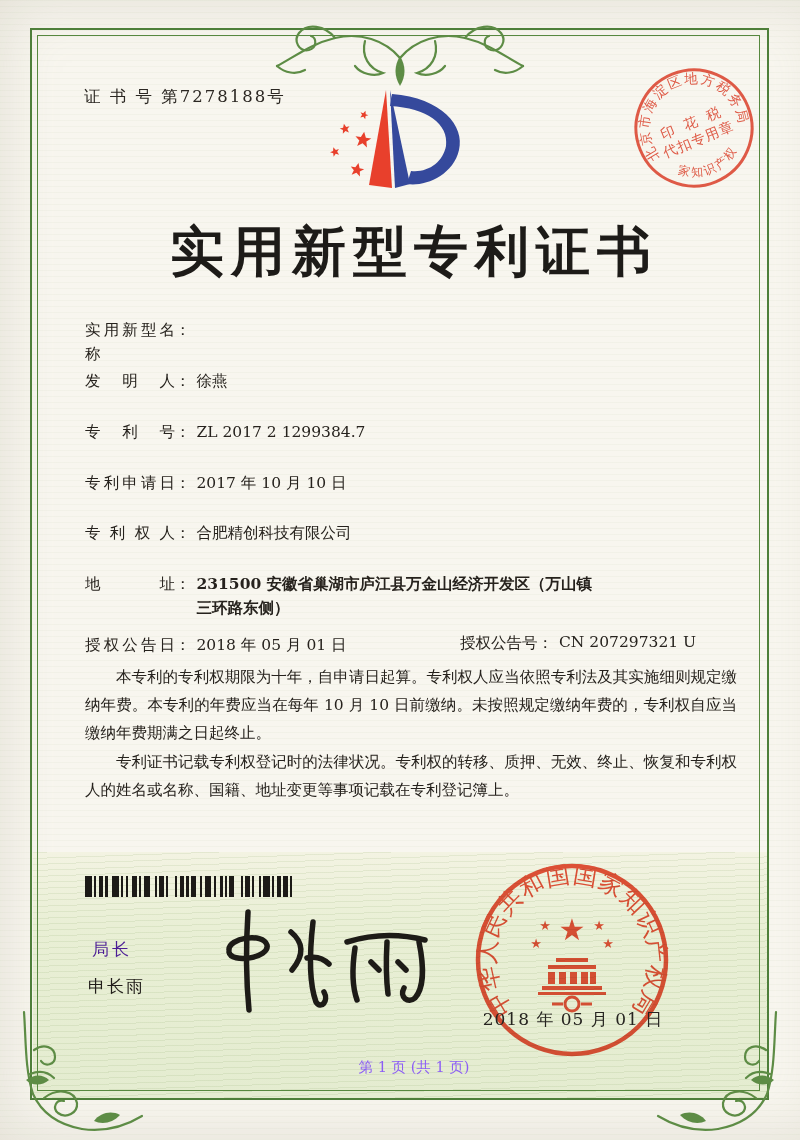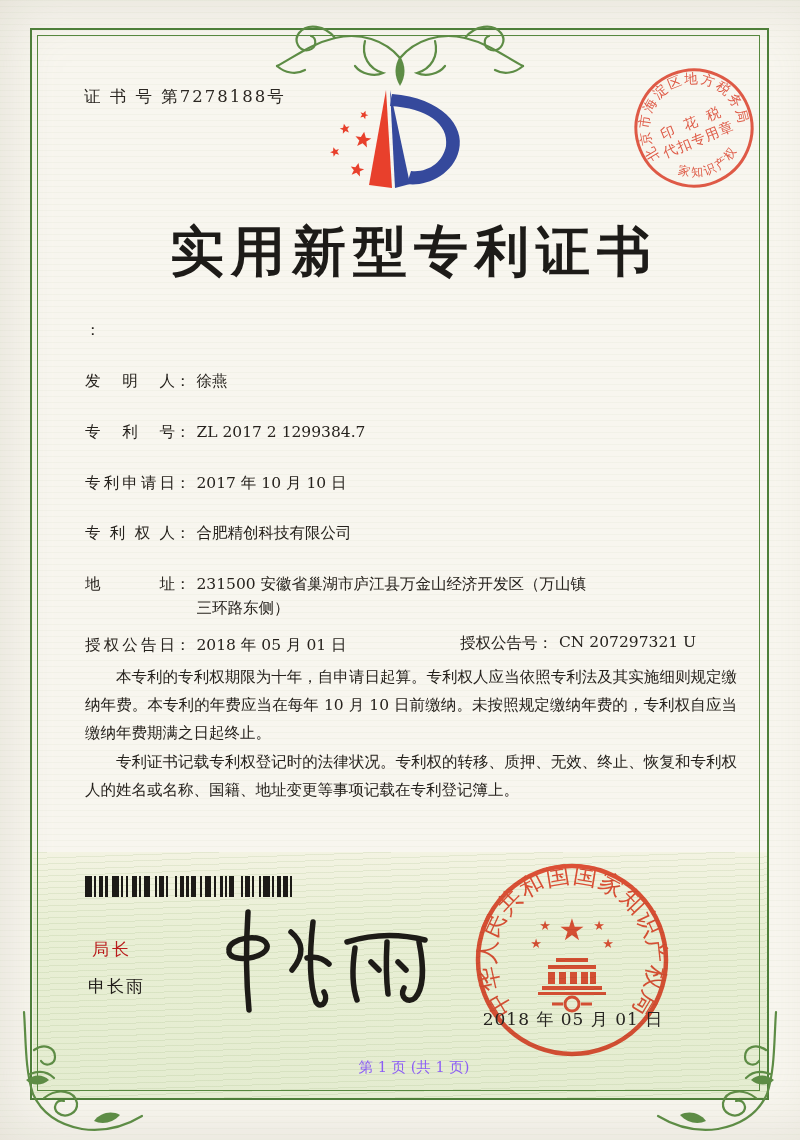--- a/index.html
+++ b/index.html
@@ -23,28 +23,28 @@
   .abs{position:absolute;}
   .certno{left:84px;top:86px;font-size:16.5px;letter-spacing:2px;color:#2b2722;z-index:4;}
   .title{left:0;top:216px;width:100%;text-align:center;font-size:54px;font-weight:bold;
     letter-spacing:7px;color:#1d1b18;z-index:4;}
   .row{position:absolute;left:85px;display:flex;align-items:flex-start;color:#26221d;
     font-size:15.5px;line-height:1.55;z-index:4;}
   .r0{top:318px;} .r1{top:369px;} .r2{top:420px;} .r3{top:471px;} .r4{top:521px;} .r5{top:572px;}
   .flabel{width:90px;text-align:justify;text-align-last:justify;flex:0 0 auto;}
   .colon{flex:0 0 auto;}
   .fvalue{margin-left:6px;}
-  .r5 .fvalue{width:402px;}
+  .r5 .fvalue{width:402px;font-weight:bold;}
   .grant{top:633px;}
   .grant2{position:absolute;left:460px;top:633px;display:flex;font-size:15.5px;color:#26221d;z-index:4;}
   .paras{position:absolute;left:85px;top:663px;width:652px;font-size:15.5px;line-height:1.82;
     color:#26221d;z-index:4;}
   .paras p{margin:0;text-indent:2em;text-align:justify;}
   .barcode{left:85px;top:876px;width:215px;height:21px;z-index:4;display:flex;}
-  .sig-role{left:92px;top:938px;font-size:17px;color:#b91c1c;letter-spacing:3px;z-index:4;}
+  .sig-role{left:92px;top:938px;font-size:17px;color:#4c1d95;letter-spacing:3px;z-index:4;}
   .sig-name{left:88px;top:975px;font-size:17px;color:#201d19;letter-spacing:2px;z-index:4;}
   .footer{left:0;top:1058px;width:100%;text-align:center;font-size:14.5px;color:#8b5cf6;z-index:4;}
   svg text{font-family:"DejaVu Serif","Liberation Serif",serif;}
   .stamp{mix-blend-mode:multiply;}
 </style>
 </head>
 <body>
 
 <div id="page">
 
@@ -101,20 +101,21 @@
     <use href="#star" transform="translate(51,56) scale(1.05) rotate(8)" fill="#e8402c"></use>
     <use href="#star" transform="translate(23,68) scale(0.62) rotate(-20)" fill="#e8402c"></use>
     <use href="#star" transform="translate(45,86) scale(0.9) rotate(12)" fill="#e8402c"></use>
   </svg>
 
   <div class="abs certno">证 书 号 第7278188号</div>
 
   <div class="abs title">实用新型专利证书</div>
 
   <div class="row r0">
+    <span class="flabel">实用新型名称</span>
       <span class="colon">：</span>
   </div>
   <div class="row r1">
     <span class="flabel">发明人</span>
       <span class="colon">：</span>
     <span class="fvalue">徐燕</span>
   </div>
   <div class="row r2">
     <span class="flabel">专利号</span>
       <span class="colon">：</span>

